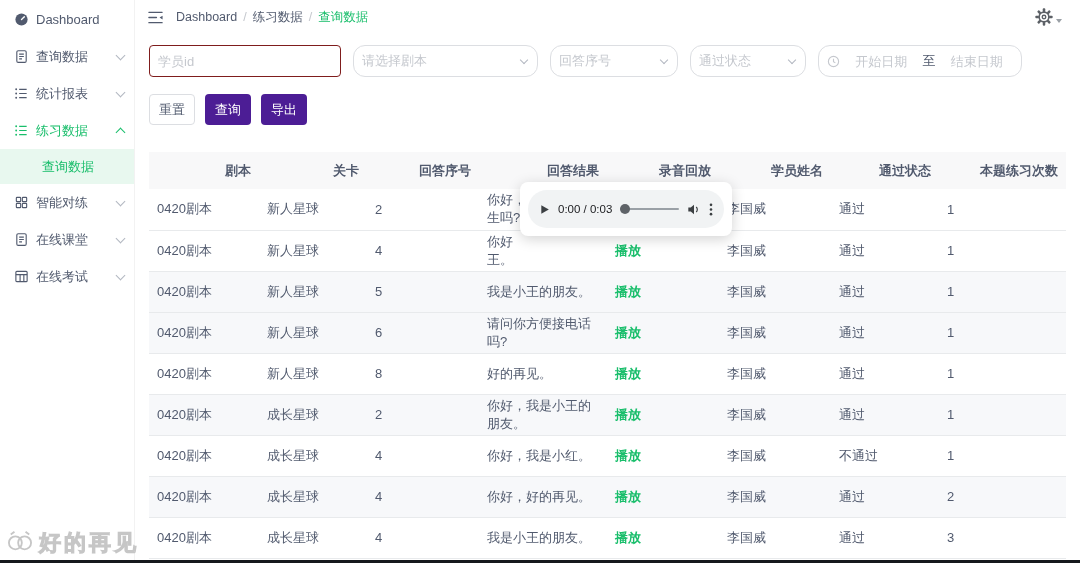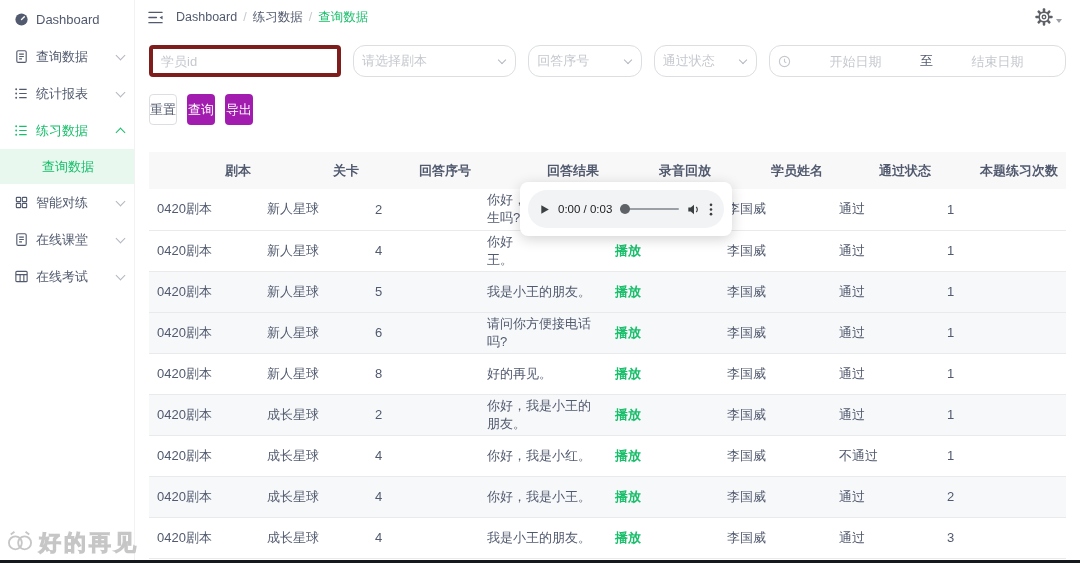--- a/index.html
+++ b/index.html
@@ -27,36 +27,36 @@
   .bc-item { cursor:pointer; }
   .bc-item.current { color:#19be6b; }
   .topbar-right { display:flex; align-items:center; gap:3px; color:#5c6066; }
   .gear { display:inline-flex; cursor:pointer; }
   .mini-caret { width:0; height:0; border-left:3.5px solid transparent; border-right:3.5px solid transparent; border-top:4px solid #9aa0a6; margin-top:8px; }
 
   .content { flex:1; padding:11px 14px 0; min-width:0; }
 
   
   .filters { display:flex; gap:12px; }
-  input.f-input { height:32px; border:4px solid #7f1d1d; border-radius:4px; padding:0 8px; font-size:13px; color:#515a6e; width:192px; outline:none; font-family:inherit; }
+  input.f-input { height:32px; border:1px solid #7f1d1d; border-radius:4px; padding:0 8px; font-size:13px; color:#515a6e; width:192px; outline:none; font-family:inherit; }
   input.f-input::placeholder { color:#c5c8ce; }
   .f-box { height:32px; border:1px solid #dcdee2; border-radius:12px; display:flex; align-items:center; padding:0 8px; font-size:13px; color:#c5c8ce; background:#fff; }
   .f-select { justify-content:space-between; cursor:pointer; }
   .sel-caret { width:6px; height:6px; border-right:1.2px solid #b2b7c1; border-bottom:1.2px solid #b2b7c1; transform:rotate(45deg); margin:-2px 2px 0 8px; flex:none; }
-  .f-date { width:297px; gap:5px; }
+  .f-date { width:204px; gap:5px; }
   .f-date .clock { display:inline-flex; flex:none; }
   .f-date input { border:none; outline:none; font-size:13px; color:#515a6e; font-family:inherit; flex:1; min-width:0; text-align:center; background:transparent; }
   .f-date input::placeholder { color:#c5c8ce; }
   .f-date .sep { color:#515a6e; flex:none; }
 
   
   .btn-row { margin-top:17px; display:flex; gap:10px; }
-  .btn { height:31px; padding:0 0; border-radius:4px; font-size:13px; display:inline-flex; align-items:center; cursor:pointer; border:1px solid transparent; font-family:Liberation Mono, monospace; }
+  .btn { height:31px; padding:0 9px; border-radius:4px; font-size:13px; display:inline-flex; align-items:center; cursor:pointer; border:1px solid transparent; font-family:Liberation Mono, monospace; }
   .btn-default { background:#fff; border-color:#dcdee2; color:#515a6e; }
-  .btn-primary { background:#a21caf; color:#fff; }
+  .btn-primary { background:#4c1d95; color:#fff; }
 
   
   .table-wrap { margin-top:27px; }
   table { width:100%; border-collapse:collapse; table-layout:fixed; }
   th { background:#f8f8f9; height:37px; text-align:right; font-size:13px; color:#515a6e; font-weight:700; padding:0 8px; white-space:nowrap; overflow:hidden; }
   td { height:41px; font-size:13px; color:#515a6e; border-bottom:1px solid #e8eaec; padding:0 8px; white-space:pre-line; overflow:hidden; }
   tr.shaded { background:#f7f8fa; }
   .play-link { color:#19be6b; font-weight:700; cursor:pointer; }
 
   
@@ -320,21 +320,21 @@
     <td>你好，我是小红。</td>
     <td><span class="play-link">播放</span></td>
     <td>李国威</td>
     <td>不通过</td>
     <td>1</td>
   </tr>
               <tr class="shaded">
     <td>0420剧本</td>
     <td>成长星球</td>
     <td>4</td>
-    <td>你好，我是小王。</td>
+    <td>你好，好的再见。</td>
     <td><span class="play-link">播放</span></td>
     <td>李国威</td>
     <td>通过</td>
     <td>2</td>
   </tr>
               <tr>
     <td>0420剧本</td>
     <td>成长星球</td>
     <td>4</td>
     <td>我是小王的朋友。</td>

